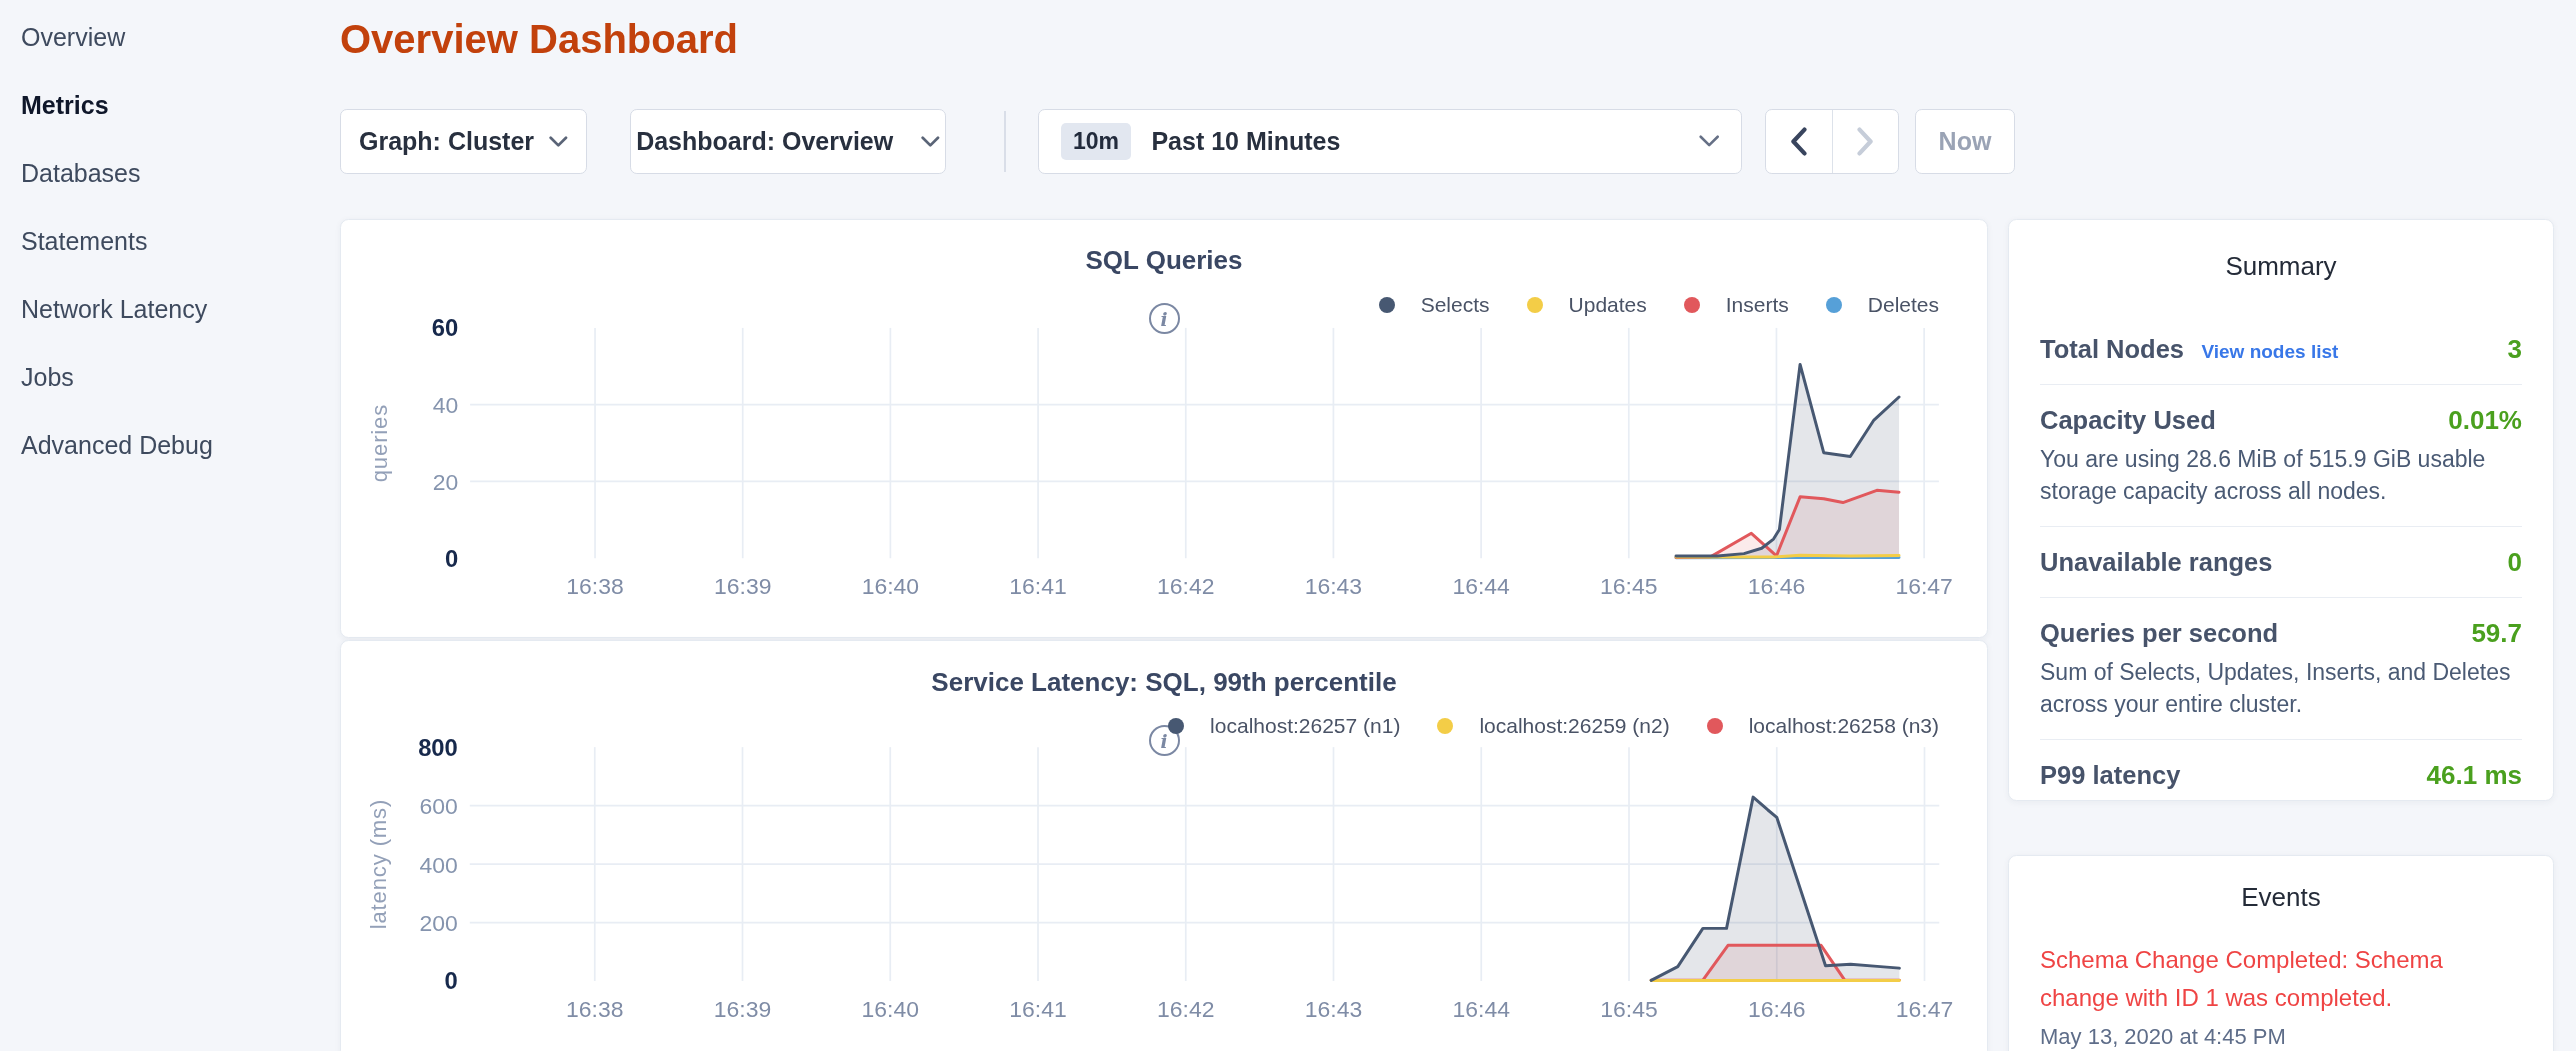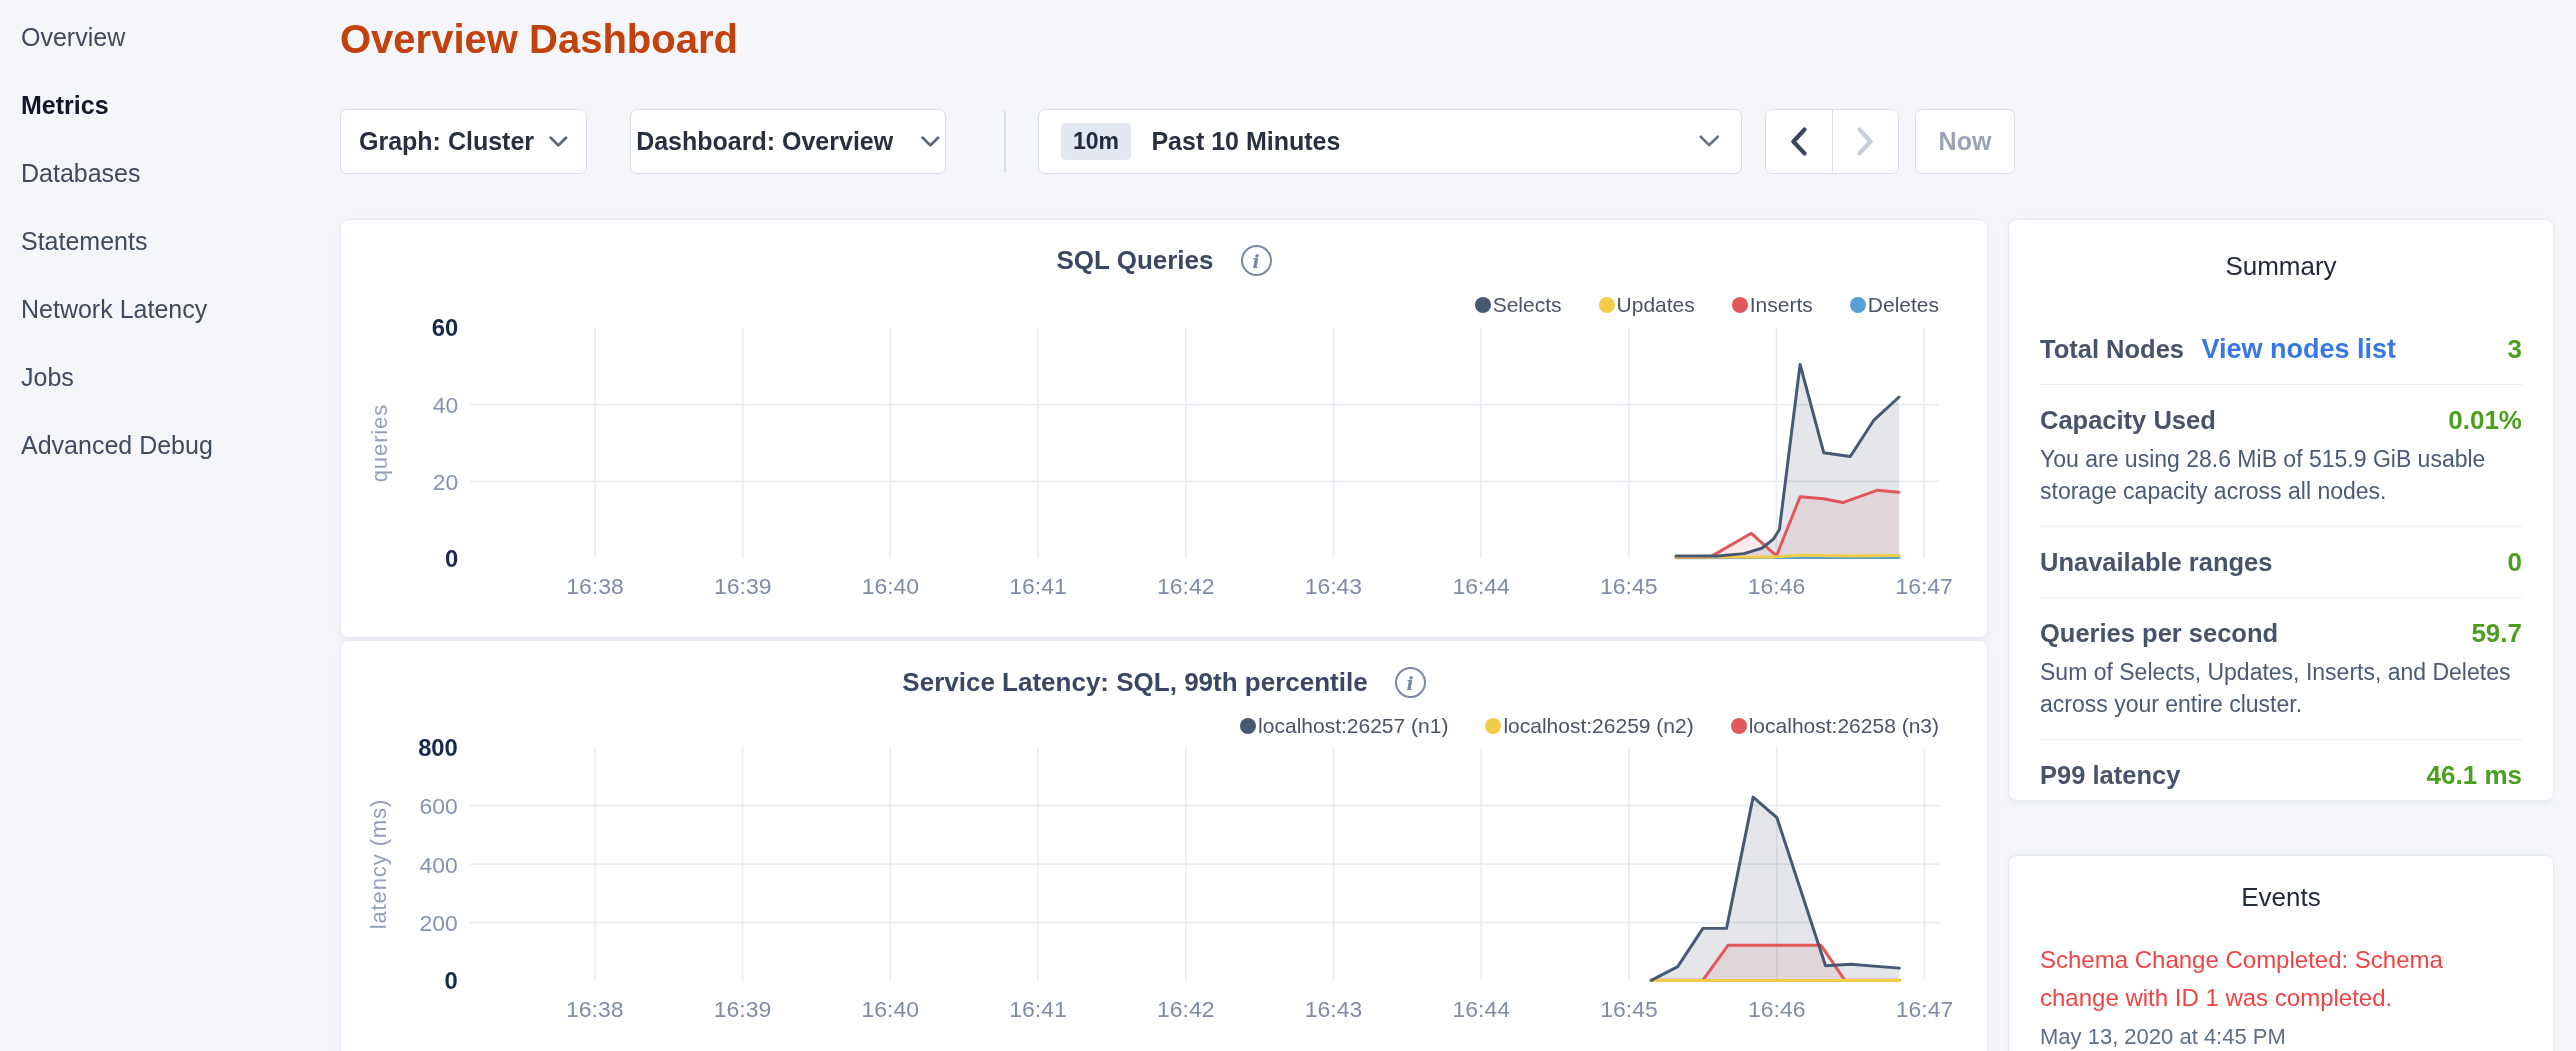--- a/index.html
+++ b/index.html
@@ -25,50 +25,50 @@
   .nav-half + .nav-half{border-left:1.7px solid #dde2ea;}
   #btn-now{left:1915px;width:100px;color:#9aa3b5;}
 
   
   .card{position:absolute;background:#fff;border:1.7px solid #e5eaf1;border-radius:8.5px;box-sizing:border-box;box-shadow:0 1.7px 6.8px rgba(40,55,80,0.05);}
   #card-sql{left:340px;top:219px;width:1648px;height:419px;}
   #card-latency{left:340px;top:640px;width:1648px;height:419px;}
   #card-summary{left:2008px;top:219px;width:546px;height:582px;}
   #card-events{left:2008px;top:855px;width:546px;height:238px;}
 
-  .chart-title-row{position:absolute;left:340px;width:1648px;display:flex;align-items:center;justify-content:center;gap:27px;}
+  .chart-title-row{position:absolute;left:340px;width:1648px;display:flex;align-items:center;justify-content:center;gap:27px;flex-direction:column;}
   #title-row-sql{top:245px;}
   #title-row-latency{top:667px;}
   .chart-title{font-size:26px;font-weight:bold;color:#3a4763;}
   .info-icon{width:31px;height:31px;border:2.6px solid #7b88a3;border-radius:50%;display:flex;align-items:center;justify-content:center;color:#7b88a3;font-family:"DejaVu Serif",serif;font-style:italic;font-weight:bold;font-size:18.7px;cursor:pointer;box-sizing:border-box;}
 
   .legend{position:absolute;right:637px;display:flex;align-items:center;gap:37px;}
   #legend-sql{top:293px;}
   #legend-latency{top:714px;}
-  .legend-item{display:flex;align-items:center;gap:2px;cursor:pointer;text-align:right;}
+  .legend-item{display:flex;align-items:center;gap:26px;cursor:pointer;text-align:right;}
   .legend-dot{width:16px;height:16px;border-radius:50%;}
   .legend-label{font-size:21px;color:#4a5366;}
 
   .chart-area{position:absolute;}
   #chart-area-0{left:349px;top:316px;width:1626px;height:289px;}
   #chart-area-1{left:349px;top:735px;width:1626px;height:293px;}
   svg text.xt{font-size:27px;fill:#7f8ca6;}
   svg text.yt{font-size:27px;fill:#8594ae;}
   svg text.ytb{font-size:28px;font-weight:bold;fill:#17294c;}
   svg text.yl{font-size:26px;fill:#93a0b8;letter-spacing:1px;}
 
   
   .panel-title{position:absolute;left:0;width:100%;text-align:center;font-size:26px;font-weight:normal;color:#242b38;}
   #summary-title{top:31px;}
   #summary-rows{position:absolute;left:31px;right:31px;top:94px;}
   .srow{padding:20.4px 0 18.7px;border-bottom:1.7px solid #e9edf3;}
   .srow:last-child{border-bottom:none;}
   .srow-top{display:flex;justify-content:space-between;align-items:baseline;}
   .srow-label{font-size:25.5px;font-weight:bold;color:#47536a;}
-  .srow-link{font-size:27px;font-weight:bold;color:#3877e8;margin-left:13.6px;cursor:pointer;text-decoration:none;}
+  .srow-link{font-size:19px;font-weight:bold;color:#3877e8;margin-left:13.6px;cursor:pointer;text-decoration:none;}
   .srow-value{font-size:26px;font-weight:bold;color:#4aa01e;white-space:nowrap;}
   .srow-sub{margin:6.8px 0 0;font-size:23px;color:#4a5a74;line-height:32px;max-width:510px;}
 
   
   #events-title{top:25.5px;}
   #events-body{position:absolute;left:31px;top:85px;right:31px;}
   .event-msg{font-size:24px;color:#ef4444;line-height:38px;max-width:412px;margin:0;}
   .event-time{margin:6.8px 0 0;font-size:22px;color:#5e6d89;}
 </style>
 </head>

